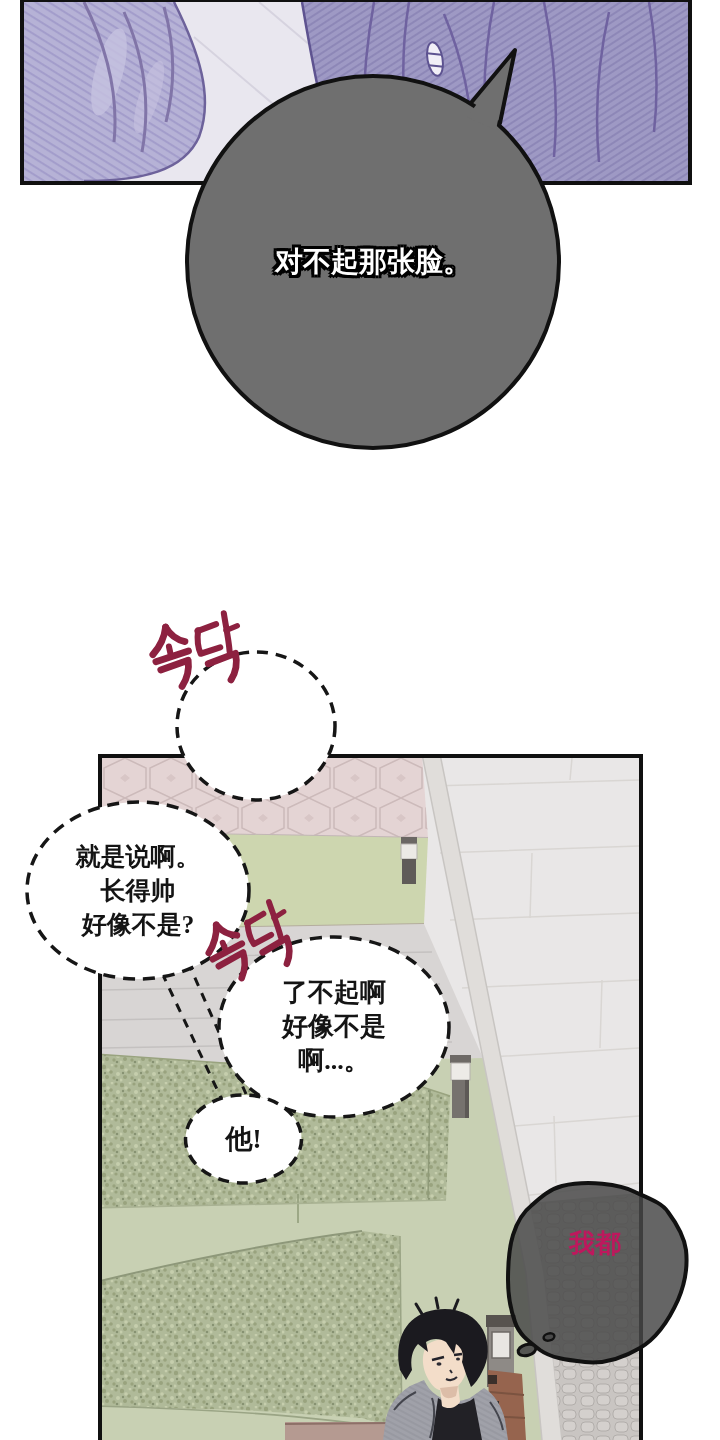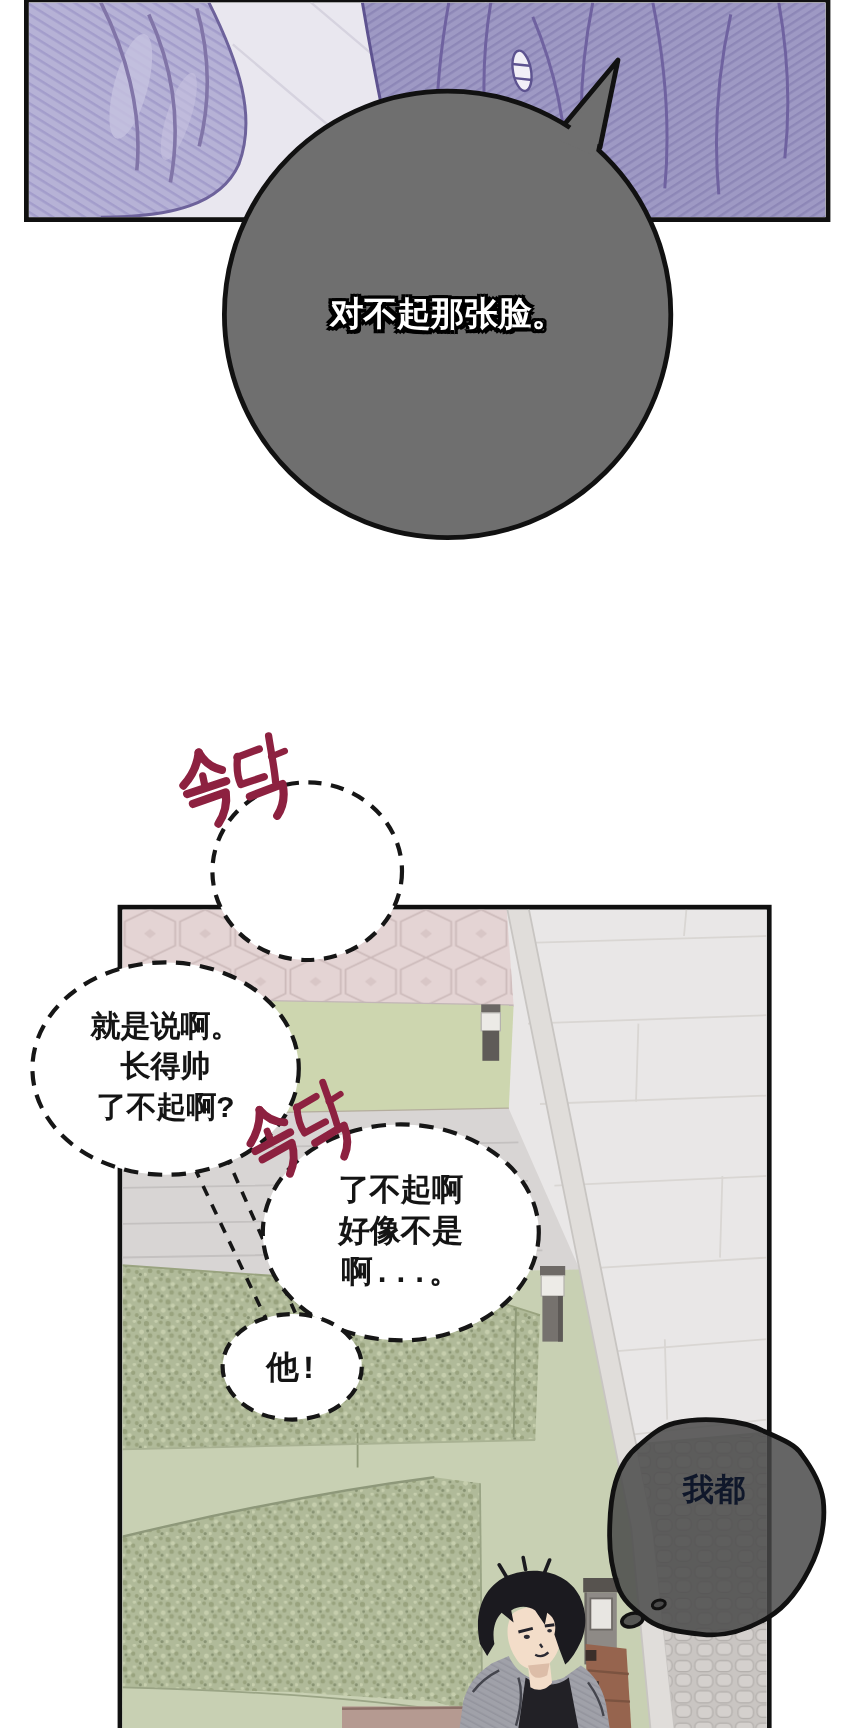--- a/index.html
+++ b/index.html
@@ -1,33 +1,33 @@
 <!DOCTYPE html>
 <html><head>
 <meta charset="utf-8">
 <style>
   html,body{margin:0;padding:0;background:#ffffff;}
   #stage{position:relative;width:720px;height:1440px;background:#ffffff;overflow:hidden;
-         font-family:Liberation Mono, monospace;}
+         font-family:Liberation Serif, serif;}
   .abs{position:absolute;}
   .panel{position:absolute;border:4px solid #101010;box-sizing:border-box;overflow:hidden;background:#fff;}
   .panel svg{position:absolute;left:0;top:0;width:100%;height:100%;display:block;}
   .btext{position:absolute;display:flex;flex-direction:column;align-items:center;justify-content:center;
          text-align:center;font-weight:700;color:#141414;z-index:6;}
   .btext span{display:block;white-space:nowrap;}
   .bubble-svg{position:absolute;z-index:5;overflow:visible;}
   .sfx-svg{position:absolute;z-index:7;overflow:visible;}
   #bubble1-text{left:213px;top:243px;width:320px;font-size:28px;color:#ffffff;z-index:6;
     text-shadow:-3px -3px 0 #000,3px -3px 0 #000,-3px 3px 0 #000,3px 3px 0 #000,
                 -3px 0 0 #000,3px 0 0 #000,0 -3px 0 #000,0 3px 0 #000;}
   #bubble2-text{left:172px;top:647px;width:168px;height:158px;font-size:24px;line-height:31px;}
   #bubble3-text{left:23px;top:798px;width:230px;height:185px;font-size:25px;line-height:34px;}
   #bubble4-text{left:215px;top:933px;width:238px;height:188px;font-size:26px;line-height:34px;}
   #bubble5-text{left:182px;top:1091px;width:123px;height:96px;font-size:27px;}
-  #thought-text{left:515px;top:1225px;width:160px;font-size:26px;line-height:37px;color:#0f172a;z-index:6;
+  #thought-text{left:515px;top:1225px;width:160px;font-size:26px;line-height:37px;color:#be185d;z-index:6;
     font-weight:700;text-align:center;}
   #thought-text span{display:block;white-space:nowrap;}
 </style>
 </head>
 <body>
 
 <div id="stage">
 
   <div class="panel" id="panel-top" style="left:20px;top:-2px;width:672px;height:187px;">
     <svg viewBox="0 0 664 179" preserveAspectRatio="none">
@@ -231,21 +231,21 @@
       </g>
     </svg>
   </div>
 
   <svg class="bubble-svg" style="left:23px;top:798px;width:230px;height:185px;" viewBox="0 0 230 185">
     <ellipse cx="115" cy="92.5" rx="111" ry="88.5" fill="#ffffff" stroke="#161616" stroke-width="3.5" stroke-dasharray="12 8"></ellipse>
   </svg>
   <div class="btext" id="bubble3-text">
     <span>就是说啊。</span>
     <span>长得帅</span>
-    <span>了不起啊?</span>
+    <span>好像不是?</span>
   </div>
 
   <svg class="sfx-svg" style="left:203px;top:898px;width:96px;height:90px;transform:rotate(-22deg);" viewBox="0 0 132 96" aria-label="속닥">
     <g stroke="#8d2140" fill="none" stroke-linecap="round" stroke-linejoin="round">
       <path d="M 31,7 C 27,19 18,31 7,39" stroke-width="9"></path>
       <path d="M 31,7 C 35,19 43,27 52,31" stroke-width="9"></path>
       <path d="M 30,33 L 30,46" stroke-width="8"></path>
       <path d="M 9,49 L 54,44" stroke-width="9"></path>
       <path d="M 13,61 L 51,56 C 50,69 45,79 36,88" stroke-width="9"></path>
       <path d="M 71,21 L 97,17" stroke-width="8"></path>

